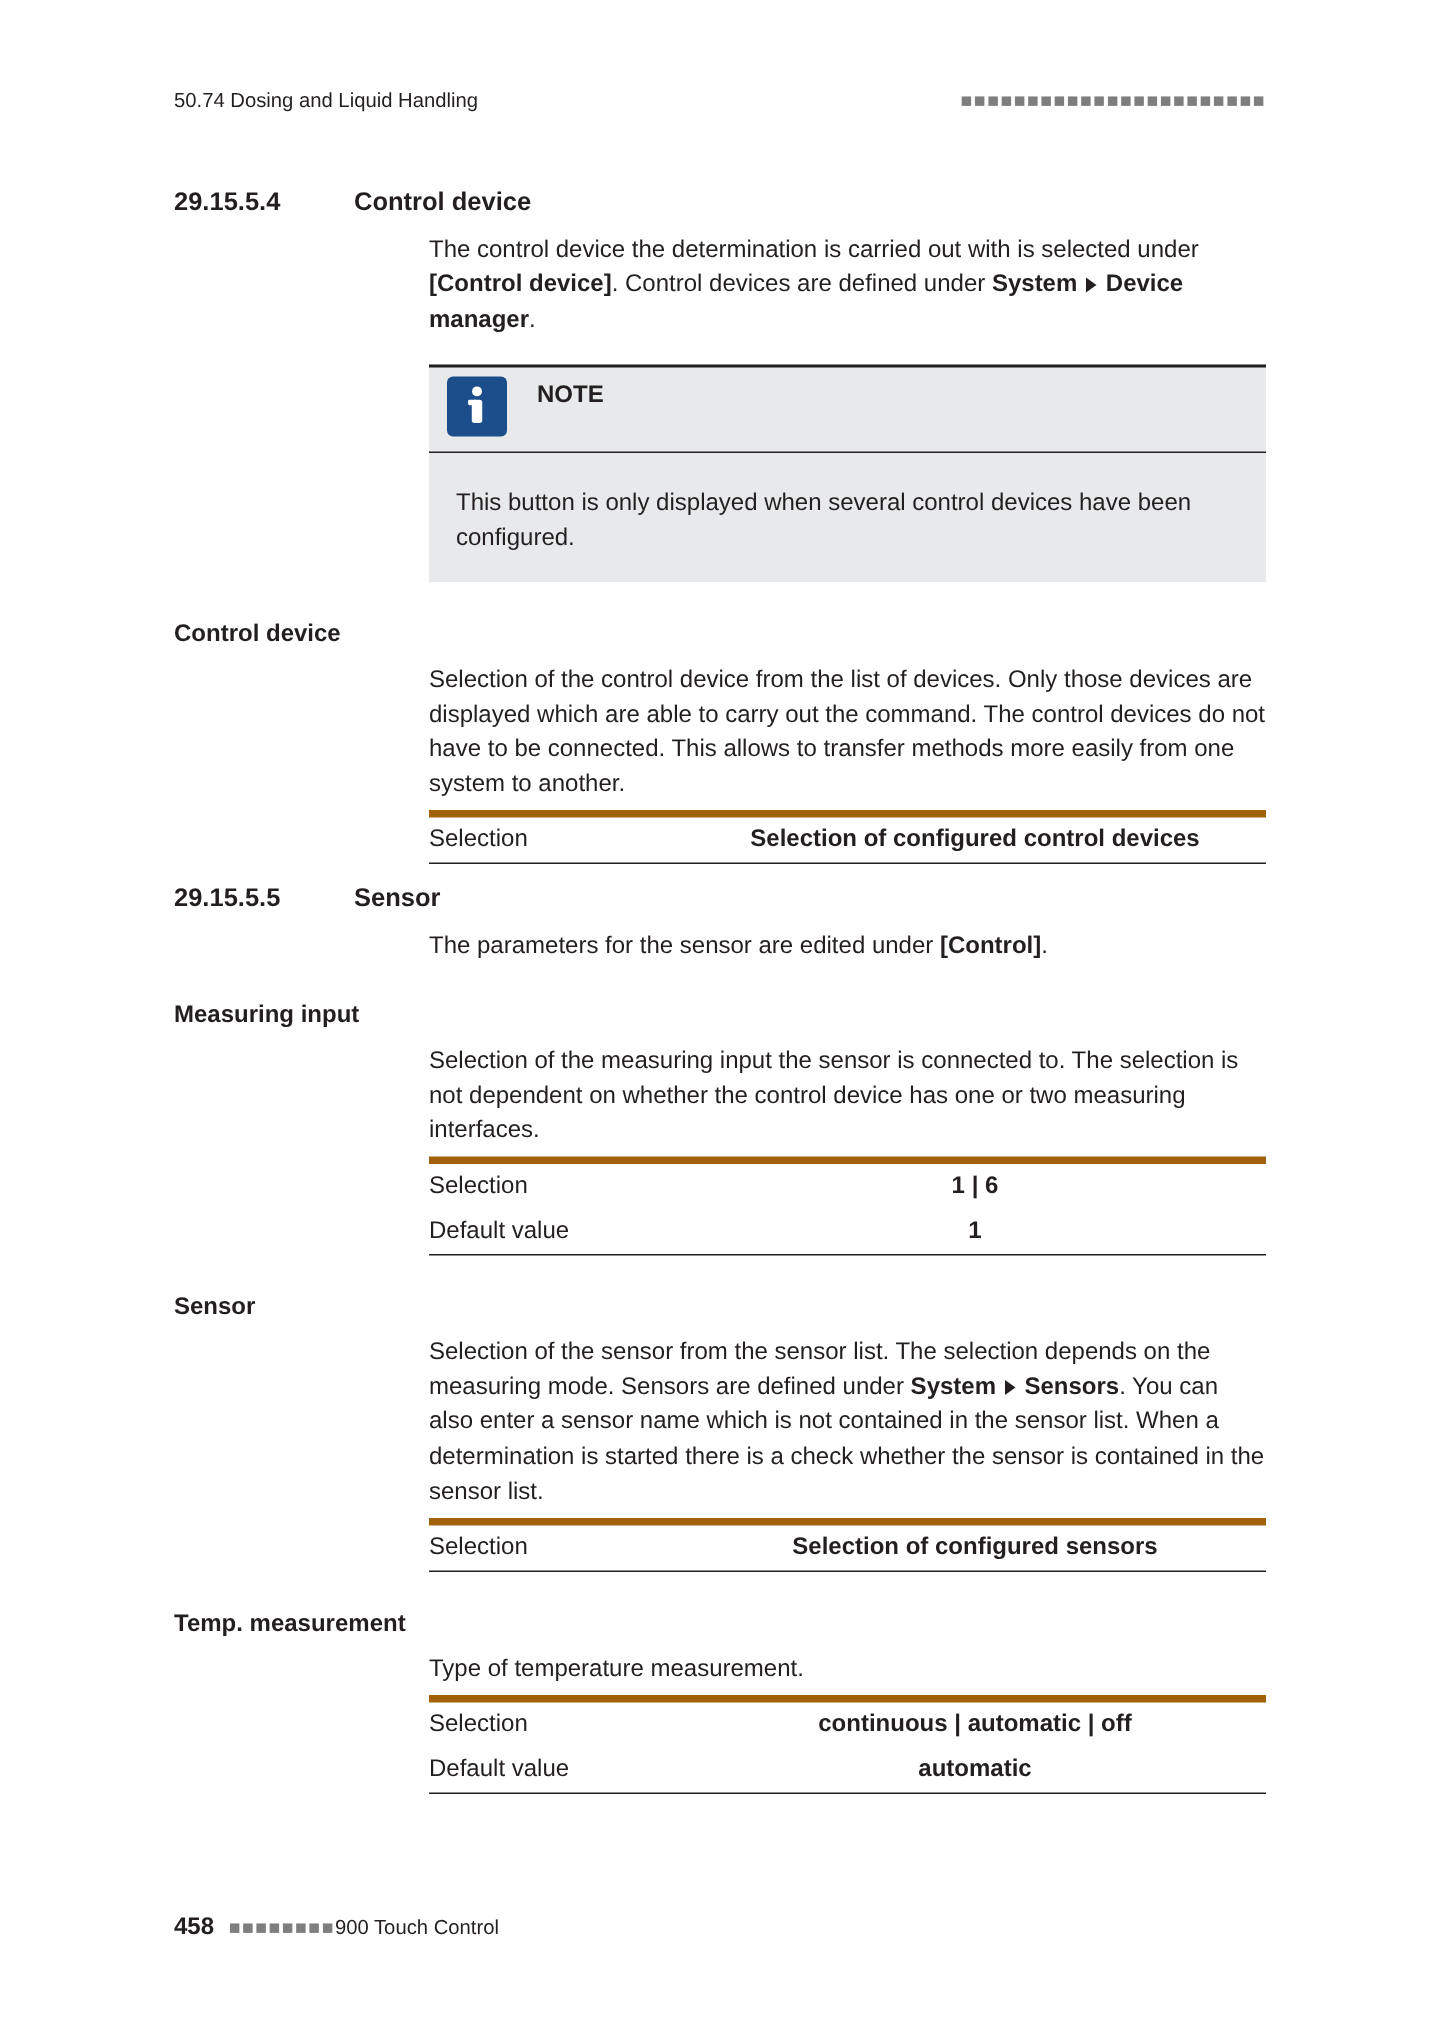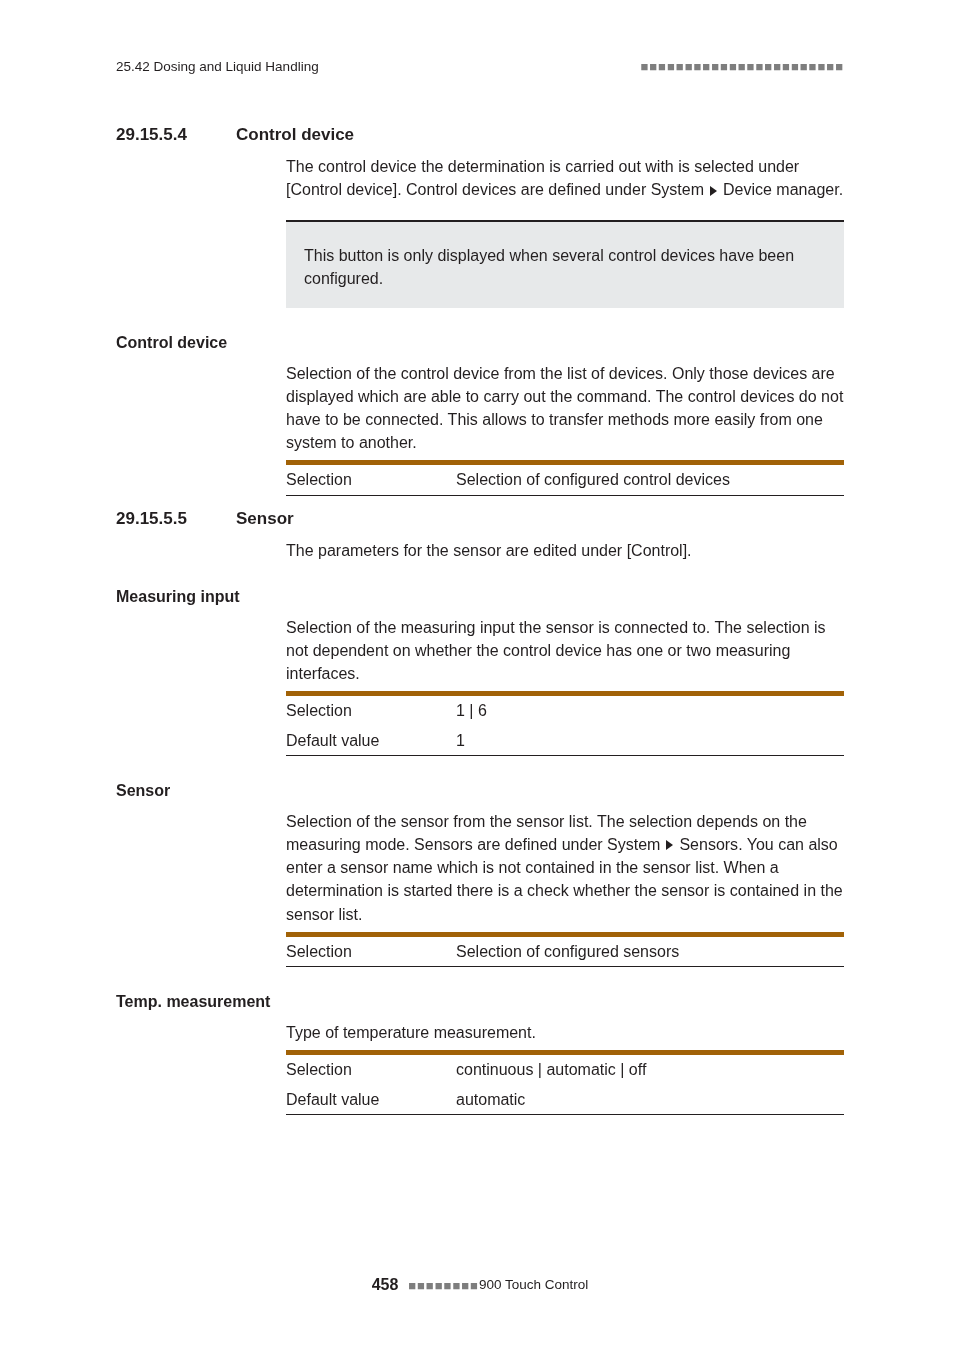--- a/index.html
+++ b/index.html
@@ -50,21 +50,21 @@
     font-size: 17px;
   }
   .body-col {
     margin-left: 170px;
   }
   .para {
     font-size: 16px;
     line-height: 1.45;
     margin: 8px 0 0 0;
   }
-  .bold { font-weight: 400; }
+  .bold { font-weight: 700; text-align: center; }
   .tri {
     display: inline-block;
     width: 0; height: 0;
     border-top: 5px solid transparent;
     border-bottom: 5px solid transparent;
     border-left: 7px solid #231f20;
     margin: 0 6px 1px 6px;
     vertical-align: middle;
   }
   .note-box {
@@ -115,53 +115,63 @@
   .kv-table tr.rule-bot td { border-bottom: 1px solid #231f20; }
   .kv-table td {
     padding: 4px 0;
     vertical-align: top;
   }
   .kv-table td.k { width: 170px; }
   .footer {
     position: absolute;
     left: 116px; right: 110px; bottom: 54px;
     display: flex;
-    justify-content: center;
+    justify-content: flex-start;
     align-items: center;
     font-size: 13.5px;
   }
   .footer .pg { font-weight: 700; font-size: 16px; }
   .footer .dots {
     letter-spacing: 1px;
     color: #7e7e7e;
     font-size: 13px;
     margin-left: 6px;
   }
 </style>
 </head>
 <body>
 
 <div class="page">
 
   <div class="running-header">
-    <span>25.42 Dosing and Liquid Handling</span>
+    <span>50.74 Dosing and Liquid Handling</span>
     <span class="header-dots">■■■■■■■■■■■■■■■■■■■■■■■</span>
   </div>
 
   <div class="sec-row">
     <div class="sec-num">29.15.5.4</div>
     <div class="sec-title">Control device</div>
   </div>
 
   <div class="body-col">
     <p class="para">
       <span>The control device the determination is carried out with is selected under </span><span class="bold">[Control device]</span><span>. Control devices are defined under </span><span class="bold">System</span><span class="tri"></span><span class="bold">Device manager</span><span>.</span>
     </p>
 
     <div class="note-box">
+      <div class="note-head">
+        <div class="note-icon">
+          <svg viewBox="0 0 24 32">
+              <circle cx="12" cy="5" r="3.6" fill="#fff"></circle>
+              <rect x="8.2" y="11" width="7.6" height="17" rx="2" fill="#fff"></rect>
+              <rect x="5.5" y="11" width="6" height="4" rx="1" fill="#fff"></rect>
+            </svg>
+        </div>
+        <div class="note-label">NOTE</div>
+      </div>
       <div class="note-body">This button is only displayed when several control devices have been configured.</div>
     </div>
   </div>
 
   <div class="side-label">Control device</div>
   <div class="body-col">
     <p class="para">Selection of the control device from the list of devices. Only those devices are displayed which are able to carry out the command. The control devices do not have to be connected. This allows to transfer methods more easily from one system to another.</p>
     <table class="kv-table">
       <tbody>
           <tr class="rule-top rule-bot">

